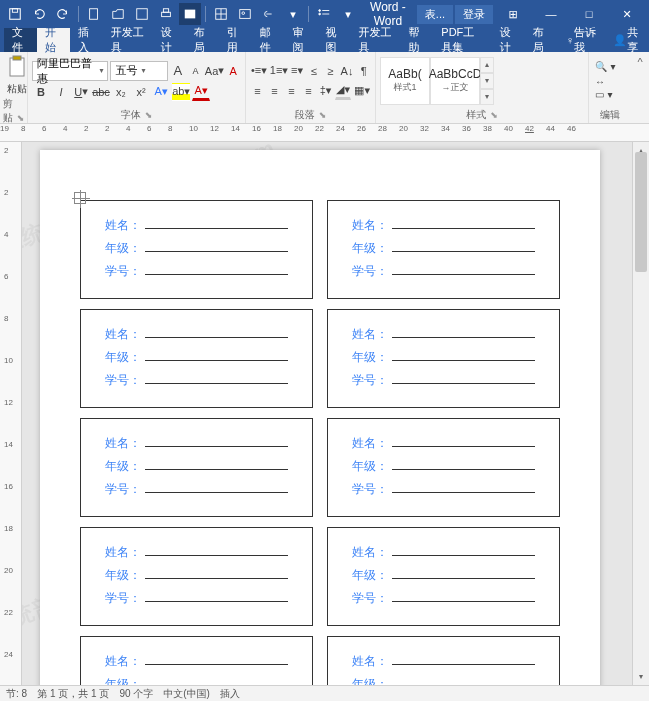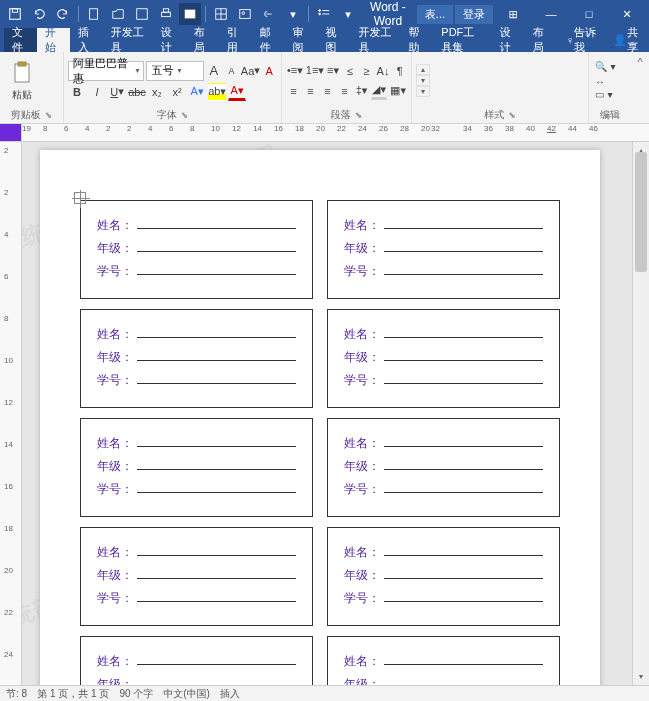--- a/index.html
+++ b/index.html
@@ -43,40 +43,40 @@
   .style-item { width: 50px; height: 48px; border: 1px solid #e0e0e0; background: #fff; display: flex; flex-direction: column; align-items: center; justify-content: center; font-size: 9px; color: #666; }
   .style-item .preview { font-size: 12px; color: #333; }
   .style-item.sel { border-color: #f0b000; background: #fff8e0; }
   .style-nav { width: 14px; display: flex; flex-direction: column; }
   .style-nav div { flex:1; border:1px solid #e0e0e0; display:flex; align-items:center; justify-content:center; font-size:8px; color:#666; }
   
   .edit-col { display:flex; flex-direction:column; gap:1px; font-size:10px; color:#444; }
   .edit-col div { display:flex; align-items:center; gap:3px; padding:1px 2px; }
   
   
-  .ruler-area { display:flex; height:18px; background:#6d28d9; border-bottom:1px solid #d0d0d0; }
+  .ruler-area { display:flex; height:18px; background:#f0abfc; border-bottom:1px solid #d0d0d0;flex-direction:column; }
   .ruler-corner { width:22px; border-right:1px solid #d0d0d0; }
   .ruler-h { flex:1; position:relative; background:#f8f8f8; overflow:hidden; }
   .ruler-h .tick { position:absolute; top:0; font-size:8px; color:#666; }
   
   
   .doc-area { position:absolute; top:142px; left:0; right:0; bottom:16px; display:flex; background:#e6e6e6; overflow:hidden; }
   .ruler-v { width:22px; background:#f8f8f8; border-right:1px solid #d0d0d0; position:relative; }
   .ruler-v .tick { position:absolute; left:4px; font-size:8px; color:#666; transform:rotate(0deg); }
   .doc-scroll { flex:1; overflow:auto; padding:8px 0 0 18px; position:relative; }
   .page { width:560px; min-height:700px; background:#fff; box-shadow:0 0 6px rgba(0,0,0,0.25); margin-bottom:20px; padding:50px 40px; position:relative; }
   
   .anchor { position:absolute; left:34px; top:42px; width:12px; height:12px; border:1px solid #888; }
   .anchor::before, .anchor::after { content:""; position:absolute; background:#888; }
   .anchor::before { left:5px; top:-3px; width:1px; height:18px; }
   .anchor::after { top:5px; left:-3px; height:1px; width:18px; }
   
   .grid { display:grid; grid-template-columns:1fr 1fr; gap:10px 14px; }
   .card { border:1px solid #333; padding:10px 12px 12px 12px; }
-  .card-row { display:flex; align-items:baseline; margin:6px 4px; font-size:12px; color:#4c1d95; }
+  .card-row { display:flex; align-items:baseline; margin:6px 12px; font-size:12px; color:#3b82f6; }
   .card-row .lbl { white-space:nowrap; }
   .card-row .line { flex:1; border-bottom:1px solid #333; margin-left:4px; height:12px; }
   
   
   .wm { position:absolute; color:rgba(0,0,0,0.05); font-size:22px; transform:rotate(-20deg); pointer-events:none; font-weight:bold; letter-spacing:1px; }
   
   
   .vscroll { width:17px; background:#f0f0f0; border-left:1px solid #d0d0d0; position:relative; }
   .vscroll .thumb { position:absolute; left:2px; right:2px; top:10px; height:120px; background:#c8c8c8; border-radius:2px; }
   .vscroll .arr { height:17px; display:flex; align-items:center; justify-content:center; font-size:8px; color:#666; }
@@ -191,21 +191,21 @@
   <div class="menu-item">帮助</div>
   <div class="menu-item">PDF工具集</div>
   <div class="menu-item">设计</div>
   <div class="menu-item">布局</div>
   <div class="menu-spacer"></div>
   <div class="menu-item">♀ <span>告诉我</span></div>
   <div class="menu-item">👤 <span>共享</span></div>
 </div>
 
 <div class="ribbon">
-  <div class="ribbon-group" style="width:64px">
+  <div class="ribbon-group" style="width:28px">
     <div class="ribbon-group-content">
       <div class="big-btn">
         <div class="ico"><svg viewBox="0 0 26 26">
               <rect x="6" y="4" width="14" height="18" fill="#fff" stroke="#888"></rect>
               <rect x="9" y="2" width="8" height="4" fill="#c0a000" stroke="#888"></rect>
             </svg></div>
         <span>粘贴</span>
       </div>
     </div>
     <div class="ribbon-group-label">
@@ -281,20 +281,28 @@
     </div>
     <div class="ribbon-group-label">
         <span>段落</span>
         <span class="launcher">⬊</span>
       </div>
   </div>
 
   <div class="ribbon-group" style="flex:1">
     <div class="ribbon-group-content">
       <div class="styles-gallery">
+        <div class="style-item">
+            <div class="preview">AaBb(</div>
+            <div>样式1</div>
+          </div>
+        <div class="style-item">
+            <div class="preview">AaBbCcD</div>
+            <div>→正文</div>
+          </div>
         <div class="style-nav">
             <div>▴</div>
             <div>▾</div>
             <div>▾</div>
           </div>
       </div>
     </div>
     <div class="ribbon-group-label">
         <span>样式</span>
         <span class="launcher">⬊</span>
@@ -334,21 +342,21 @@
       <span class="tick" style="left: 210px;">12</span>
       <span class="tick" style="left: 231px;">14</span>
       <span class="tick" style="left: 252px;">16</span>
       <span class="tick" style="left: 273px;">18</span>
       <span class="tick" style="left: 294px;">20</span>
       <span class="tick" style="left: 315px;">22</span>
       <span class="tick" style="left: 336px;">24</span>
       <span class="tick" style="left: 357px;">26</span>
       <span class="tick" style="left: 378px;">28</span>
       <span class="tick" style="left: 399px;">20</span>
-      <span class="tick" style="left: 409px;">32</span>
+      <span class="tick" style="left: 420px;">32</span>
       <span class="tick" style="left: 441px;">34</span>
       <span class="tick" style="left: 462px;">36</span>
       <span class="tick" style="left: 483px;">38</span>
       <span class="tick" style="left: 504px;">40</span>
       <span class="tick" style="left: 525px; text-decoration: underline;">42</span>
       <span class="tick" style="left: 546px;">44</span>
       <span class="tick" style="left: 567px;">46</span>
     </div>
 </div>
 

